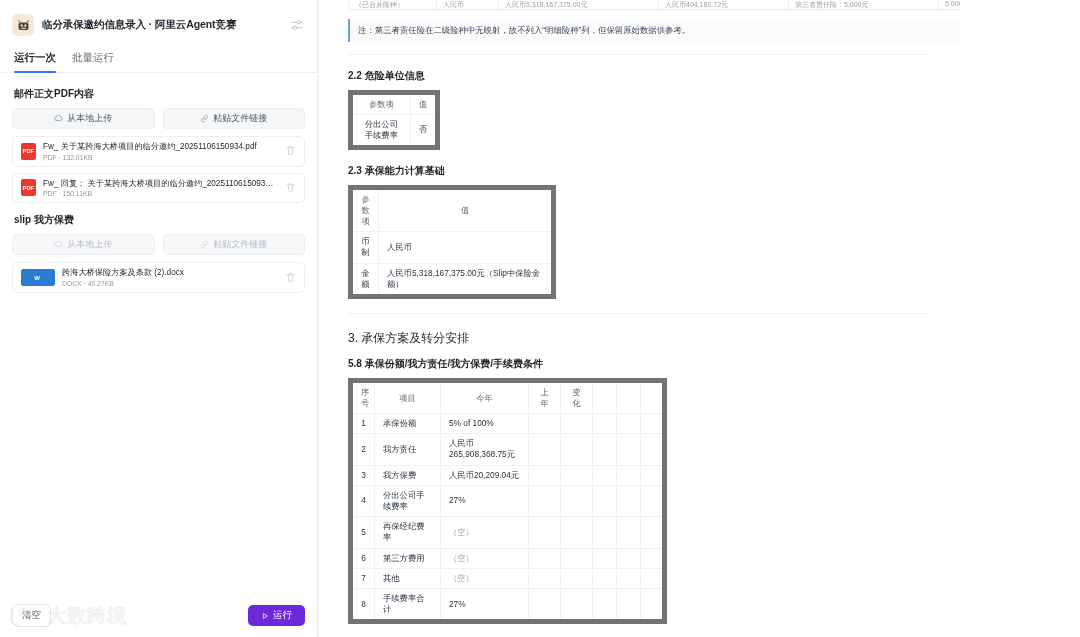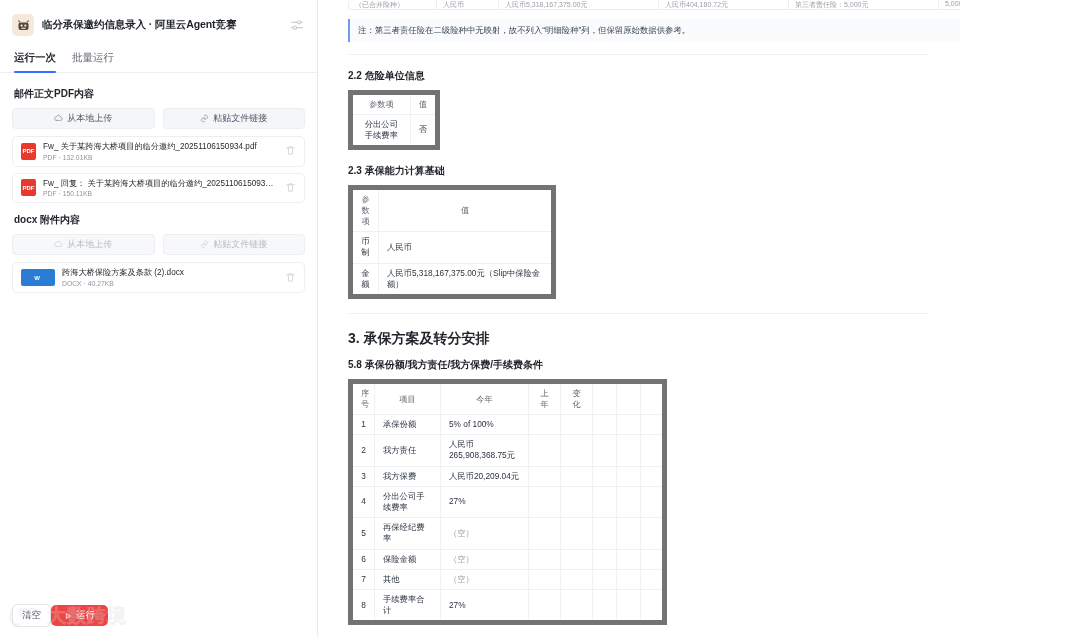--- a/index.html
+++ b/index.html
@@ -85,30 +85,30 @@
   .file-icon.doc { background: #2b7cd3; }
   .file-meta { flex: 1 1 auto; min-width: 0; }
   .file-name {
     font-size: 8.2px; color: #1f2329; white-space: nowrap;
     overflow: hidden; text-overflow: ellipsis; line-height: 1.3;
   }
   .file-sub { font-size: 6.8px; color: #8f959e; margin-top: 1px; }
   .trash { flex: 0 0 auto; opacity: .4; cursor: pointer; }
 
   .lp-footer {
-    display: flex; align-items: center; justify-content: flex-start;
+    display: flex; align-items: center; justify-content: space-between;
     padding: 8px 12px 10px 12px;
   }
   .btn-clear {
     font-size: 9.5px; color: #4a5666;
     border: 1px solid #e2e5e9; border-radius: 5px;
     padding: 4px 9px; background: #fff; cursor: pointer;
   }
   .btn-run {
-    font-size: 9.5px; color: #fff; background: #ef4444;
+    font-size: 9.5px; color: #fff; background: #6d28d9;
     border-radius: 5px; padding: 4px 13px; cursor: pointer;
     display: flex; align-items: center; gap: 4px;
   }
 
   .watermark {
     position: absolute; left: 8px; bottom: 8px;
     display: flex; align-items: center; gap: 5px;
     opacity: .28; pointer-events: none;
   }
   .wm-text {
@@ -144,21 +144,21 @@
     font-size: 8.4px; color: #3c4450; line-height: 1.5;
     width: 705px;
   }
   .divider { height: 1px; background: #eef0f3; margin: 12px 14px 0 14px; }
 
   h3.sec {
     font-size: 10px; font-weight: bold; color: #1f2329;
     margin: 14px 0 7px 14px;
   }
   h2.sec-big {
-    font-size: 14px; font-weight: bold; color: #1f2329;
+    font-size: 12px; font-weight: normal; color: #1f2329;
     margin: 16px 0 10px 14px;
   }
 
   table.kv, table.grid {
     border-collapse: collapse; margin-left: 14px;
     background: #fff; font-size: 8.3px;
     border: 5px solid #737373; border-radius: 13px;
   }
   table.kv td, table.kv th, table.grid td, table.grid th {
     border: 1px solid #eef0f3;
@@ -277,21 +277,21 @@
           <div class="file-name">Fw_ 回复： 关于某跨海大桥项目的临分邀约_20251106150934.pdf</div>
           <div class="file-sub">PDF · 150.11KB</div>
         </div>
         <span class="trash">
           <svg width="11" height="11" viewBox="0 0 24 24" fill="none" stroke="#8f959e" stroke-width="2" stroke-linecap="round">
             <path d="M4 6h16M9 6V4h6v2M7 6l1 14h8l1-14"></path>
           </svg>
         </span>
       </div>
 
-      <div class="field-label" style="margin-top:10px;">docx 附件内容</div>
+      <div class="field-label" style="margin-top:10px;">slip 我方保费</div>
       <div class="upload-row">
         <div class="upload-btn muted">
           <svg width="9" height="9" viewBox="0 0 24 24" fill="none" stroke="#c2c7cf" stroke-width="2" stroke-linecap="round" stroke-linejoin="round">
             <path d="M6 17h12a4 4 0 0 0 0-8 6 6 0 0 0-11.7-1.5A3.5 3.5 0 0 0 6 17z"></path>
           </svg>
           <span>从本地上传</span>
         </div>
         <div class="upload-btn muted">
           <svg width="9" height="9" viewBox="0 0 24 24" fill="none" stroke="#c2c7cf" stroke-width="2" stroke-linecap="round">
             <path d="M10 13a5 5 0 0 0 7 0l2-2a5 5 0 0 0-7-7l-1 1"></path>
@@ -446,21 +446,21 @@
           <td>再保经纪费率</td>
           <td class="empty-val">（空）</td>
           <td></td>
               <td></td>
           <td></td>
               <td></td>
               <td></td>
         </tr>
         <tr>
           <td>6</td>
-          <td>保险金额</td>
+          <td>第三方费用</td>
           <td class="empty-val">（空）</td>
           <td></td>
               <td></td>
           <td></td>
               <td></td>
               <td></td>
         </tr>
         <tr>
           <td>7</td>
           <td>其他</td>

